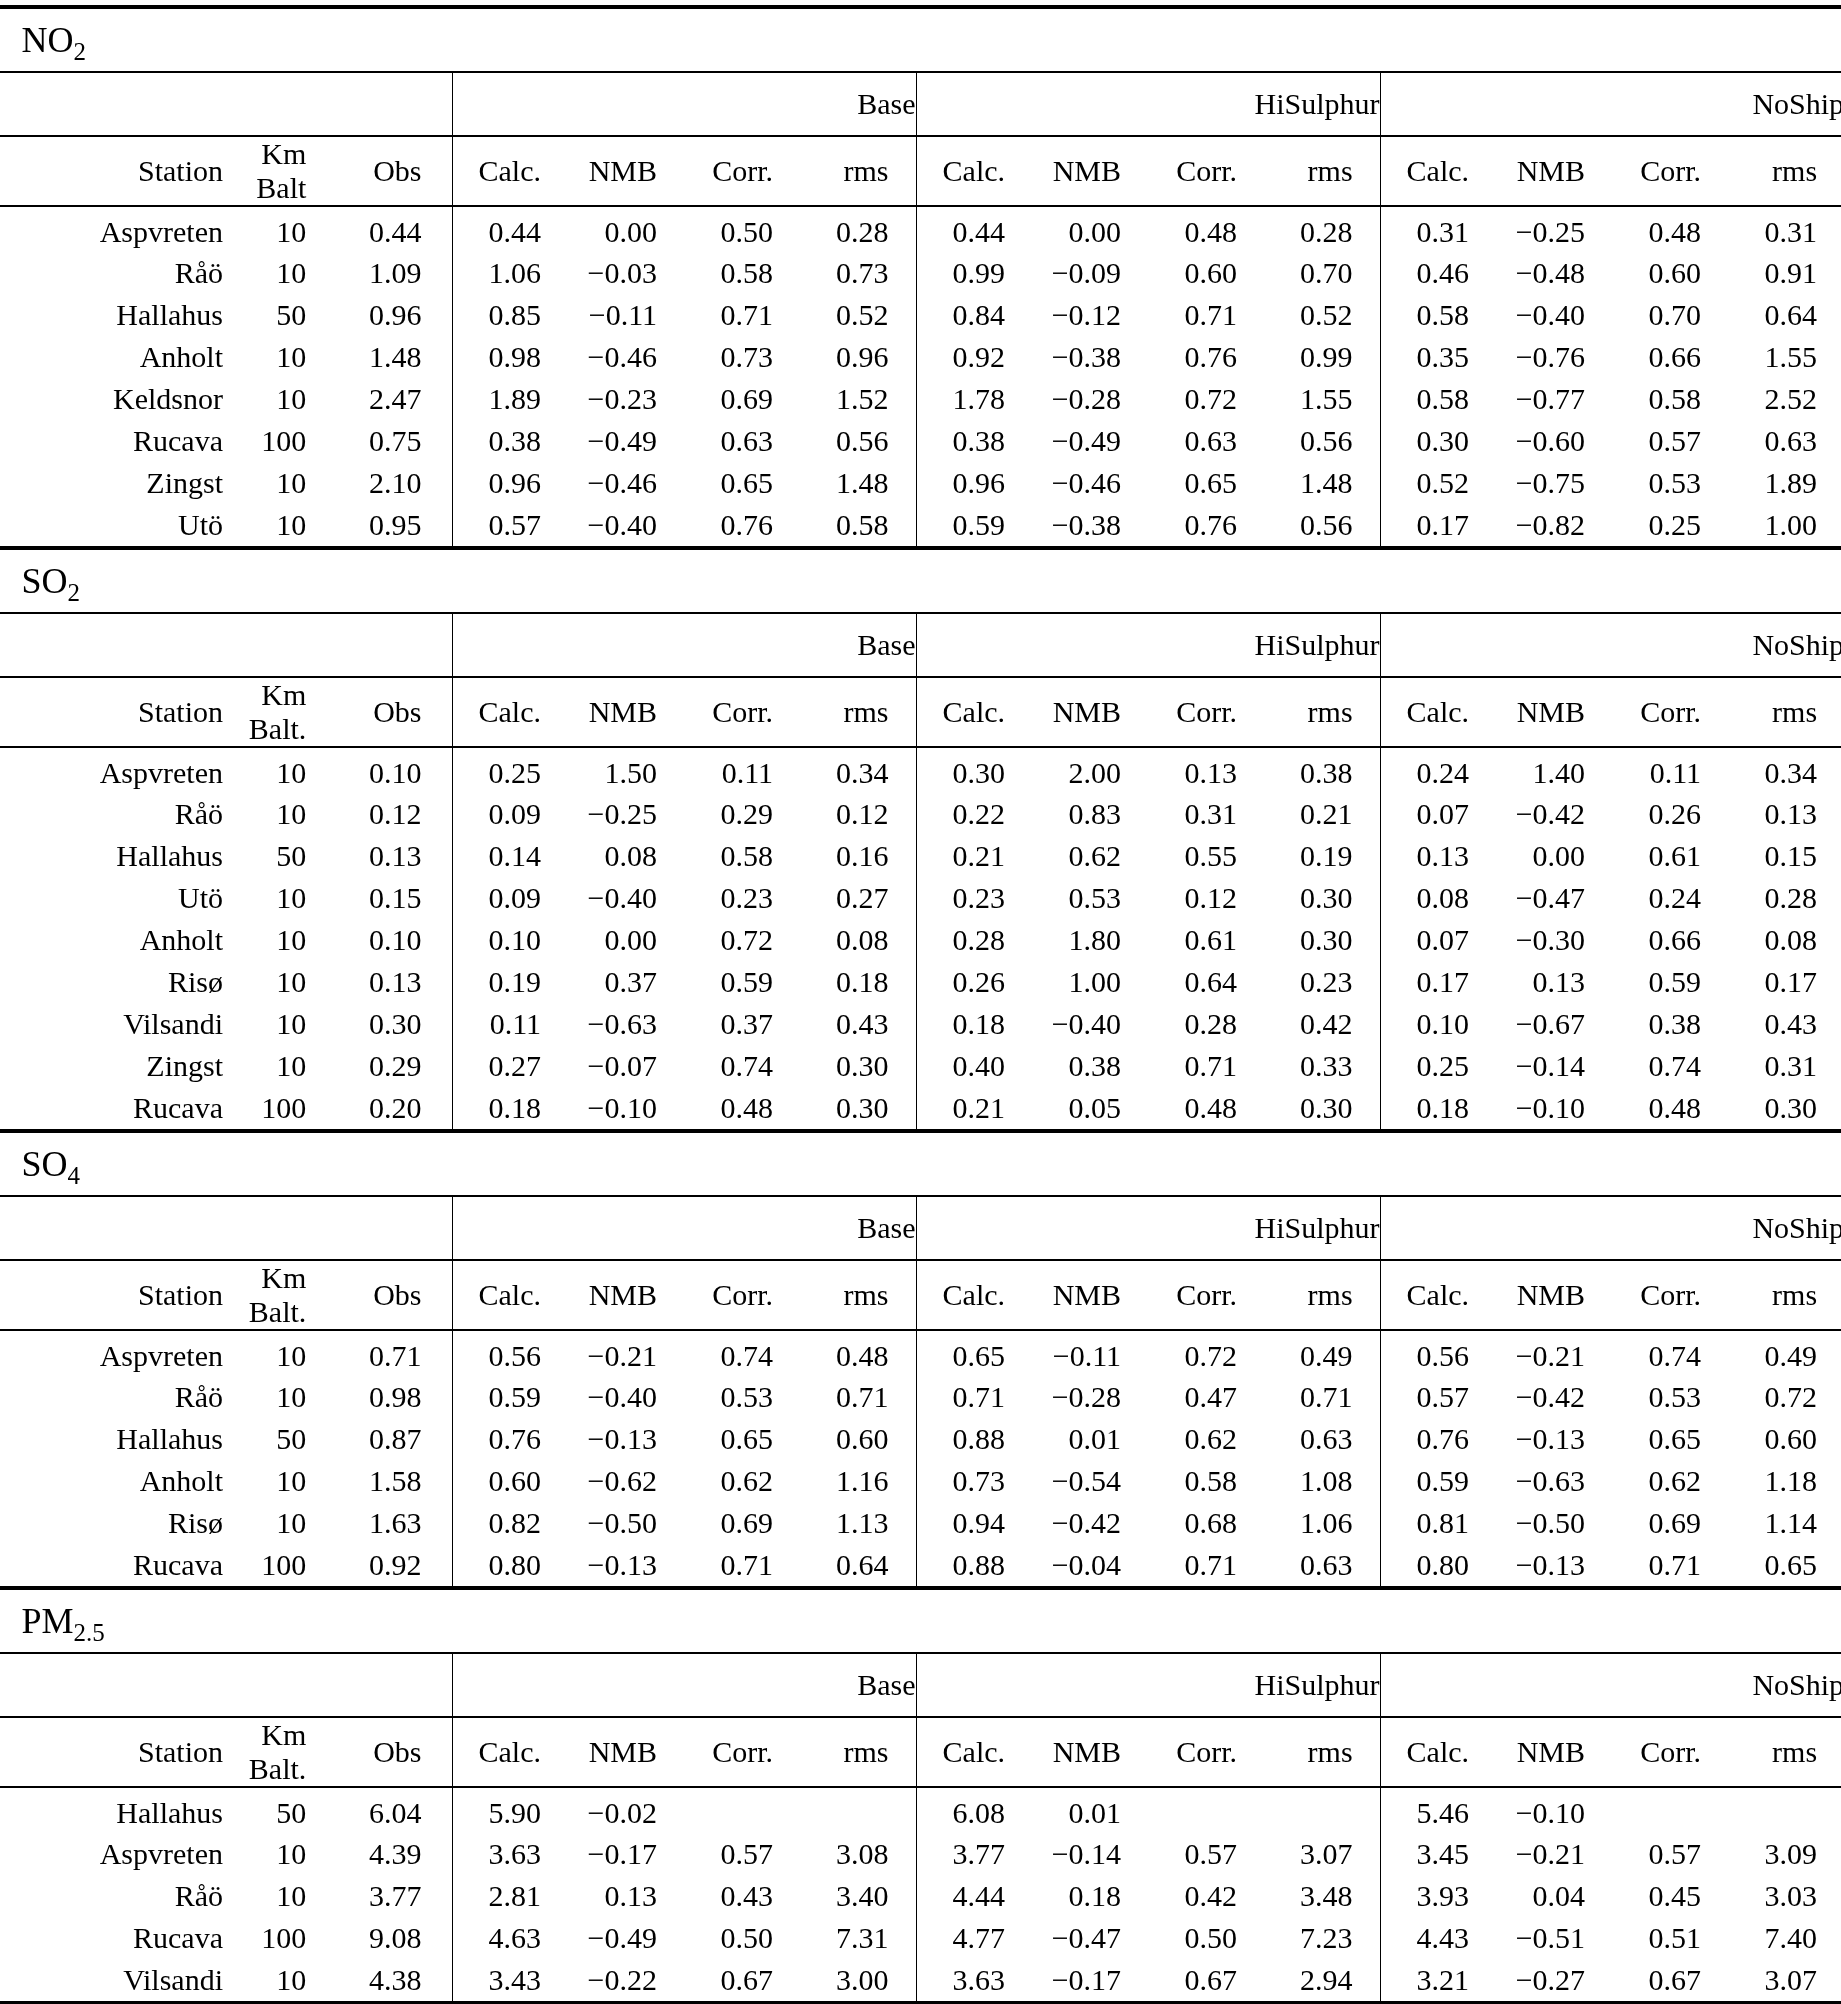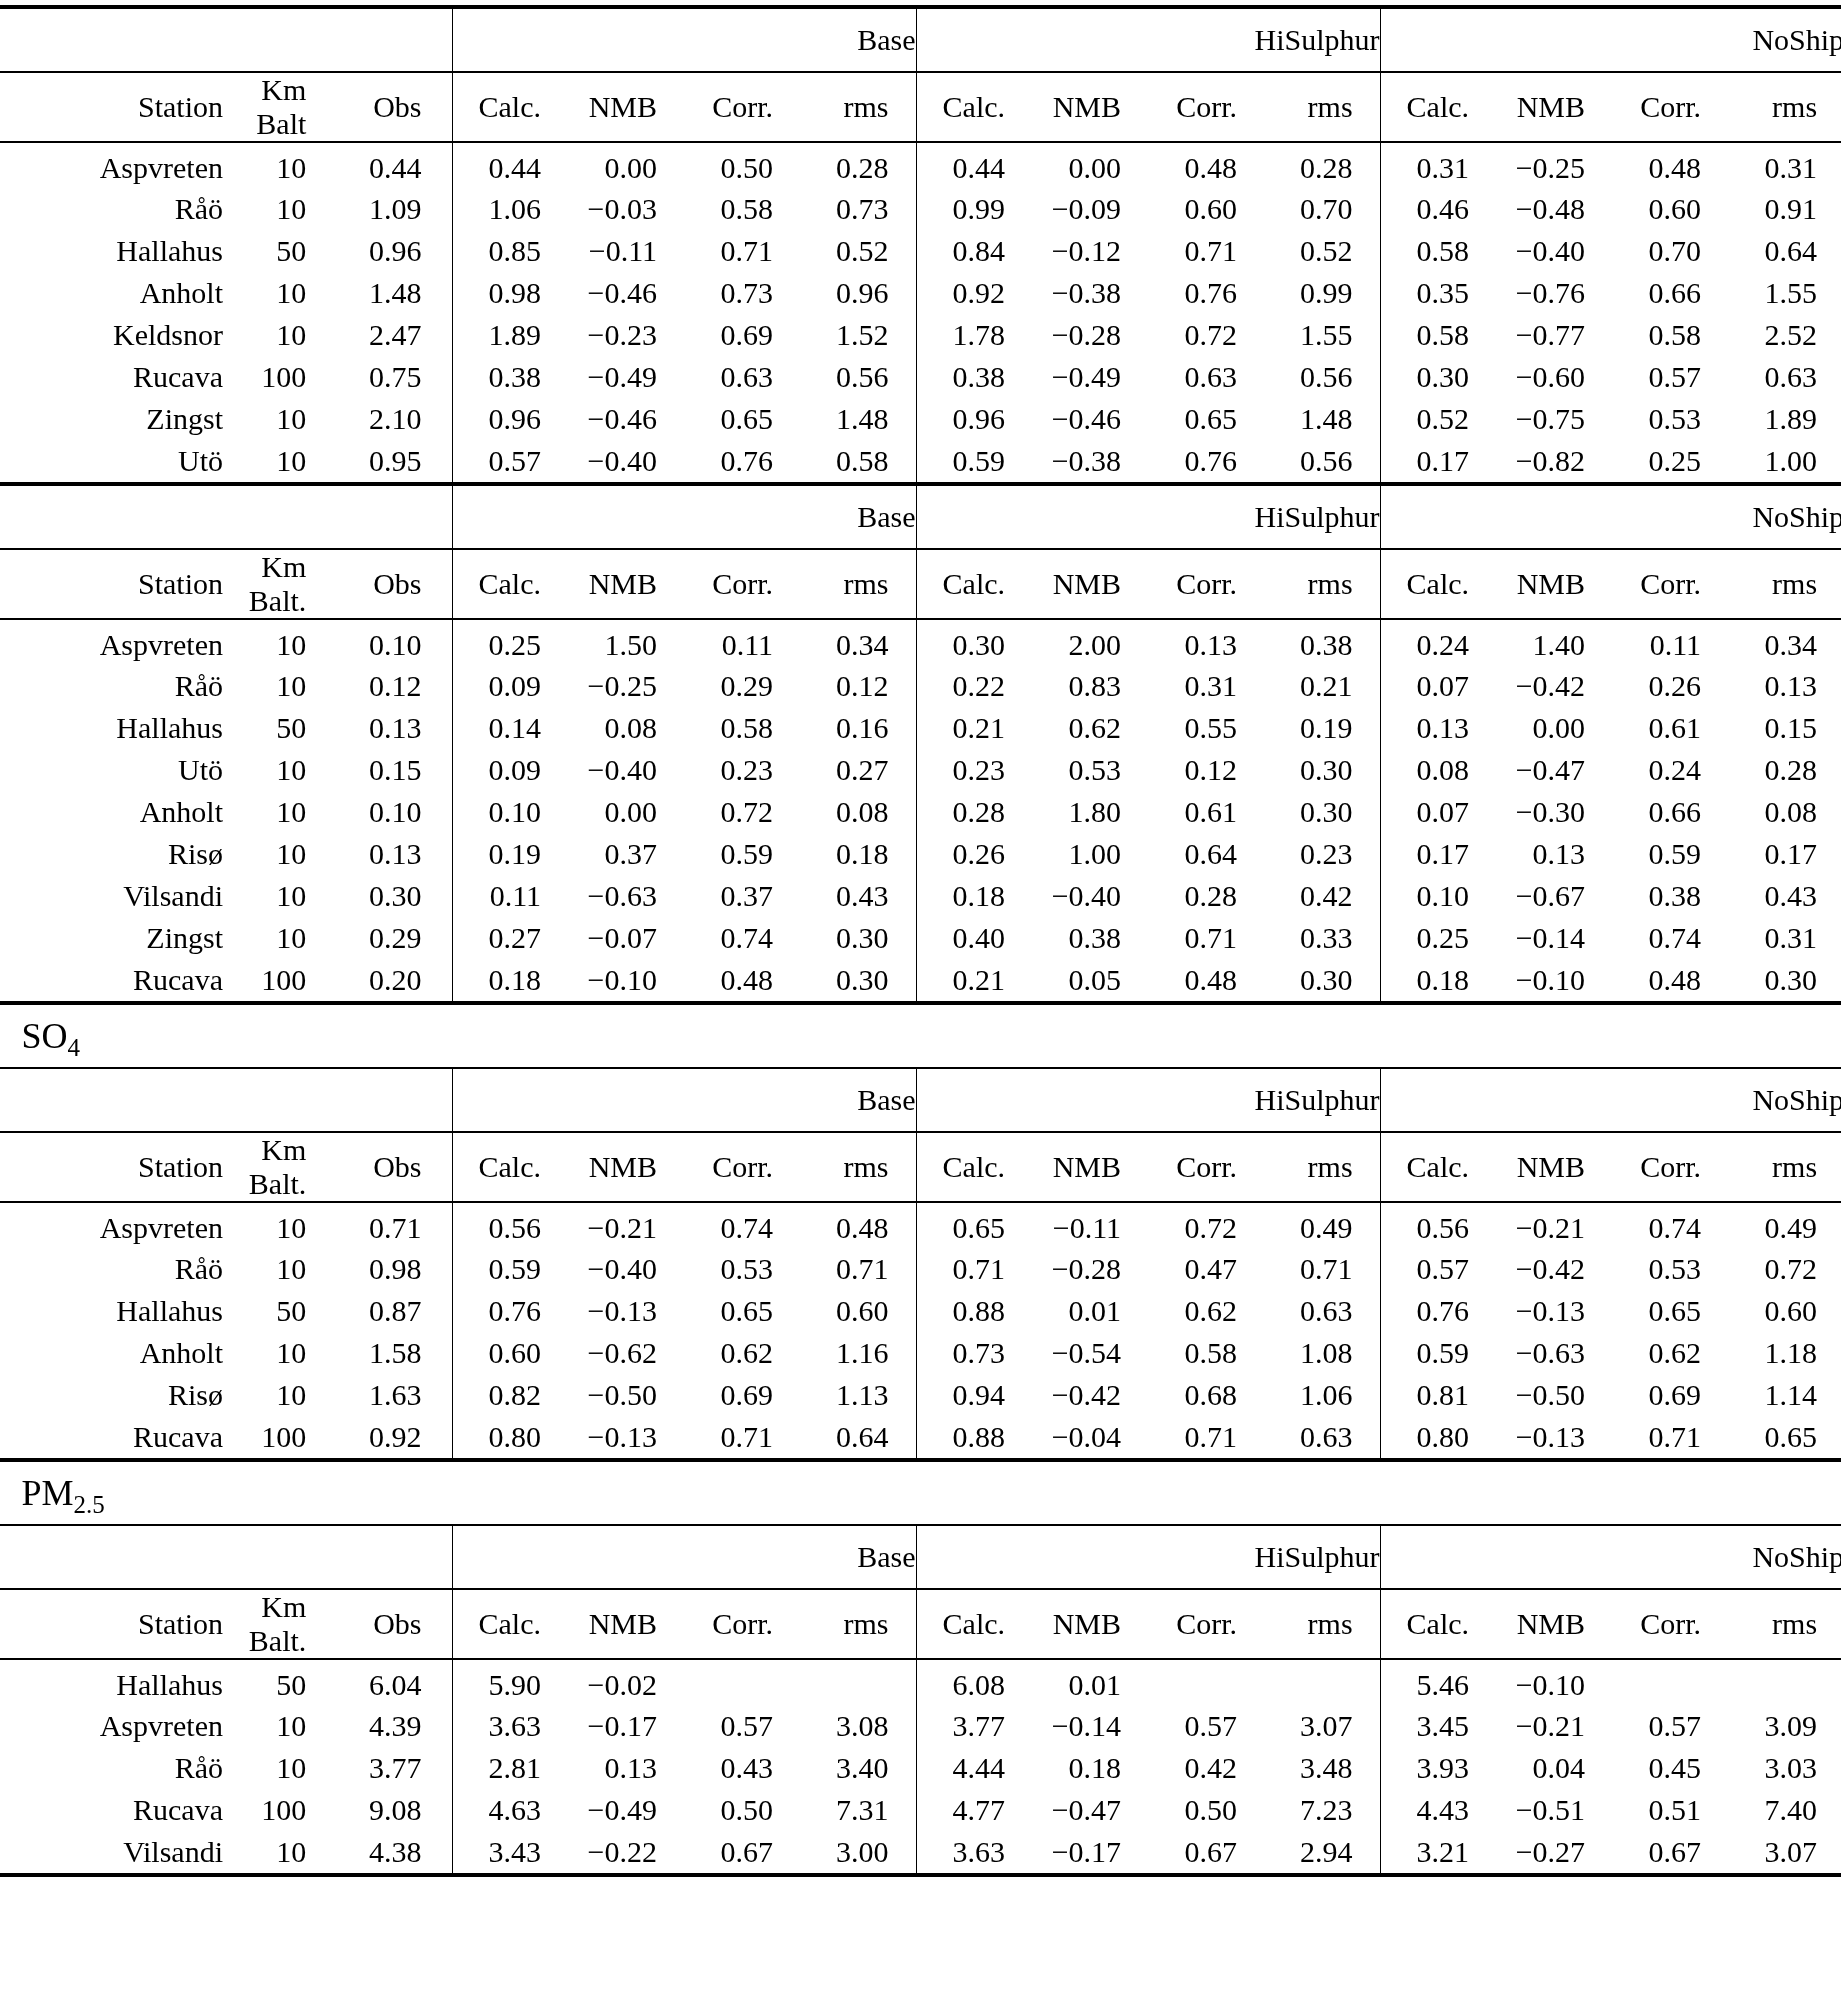--- a/index.html
+++ b/index.html
@@ -48,20 +48,23 @@
   .obs-col { padding-right: 30px; }
   .group-start { border-left: 1.8px solid #000; }
   .data-row td { height: 42px; }
   .data-row:first-child td { height: 46px; padding-top: 3.6px; box-sizing: border-box; }
 </style>
 </head>
 <body>
 
 <div id="table-root">
   <section class="tbl-section">
+    <div class="section-title">
+      <span class="title-main">NO</span><sub class="title-sub">2</sub>
+    </div>
     <table class="stats-table">
       <colgroup>
         <col class="c-station">
           <col class="c-km">
           <col class="c-obs">
         <col class="c-num">
           <col class="c-num">
           <col class="c-num">
           <col class="c-num">
         <col class="c-num">
@@ -233,20 +236,23 @@
             <td class="num-col group-start">0.17</td>
             <td class="num-col">−0.82</td>
             <td class="num-col">0.25</td>
             <td class="num-col">1.00</td>
           </tr>
         </tbody>
     </table>
   </section>
 
   <section class="tbl-section">
+    <div class="section-title">
+      <span class="title-main">SO</span><sub class="title-sub">2</sub>
+    </div>
     <table class="stats-table">
       <colgroup>
         <col class="c-station">
           <col class="c-km">
           <col class="c-obs">
         <col class="c-num">
           <col class="c-num">
           <col class="c-num">
           <col class="c-num">
         <col class="c-num">

